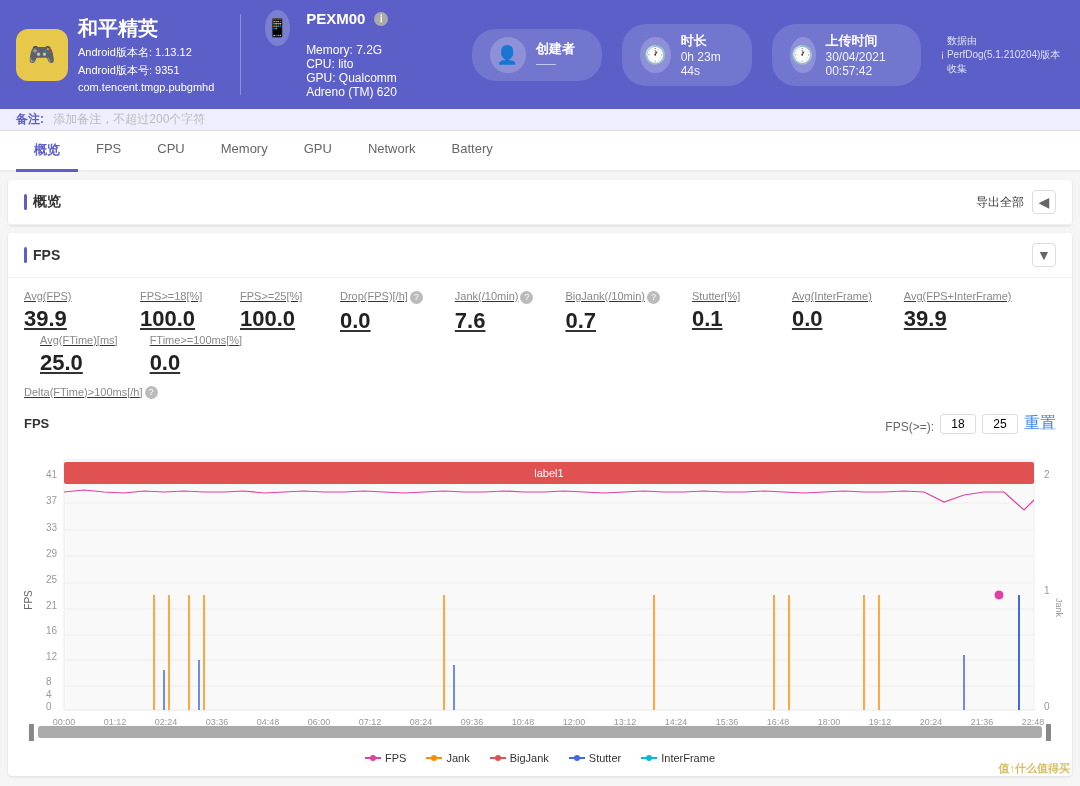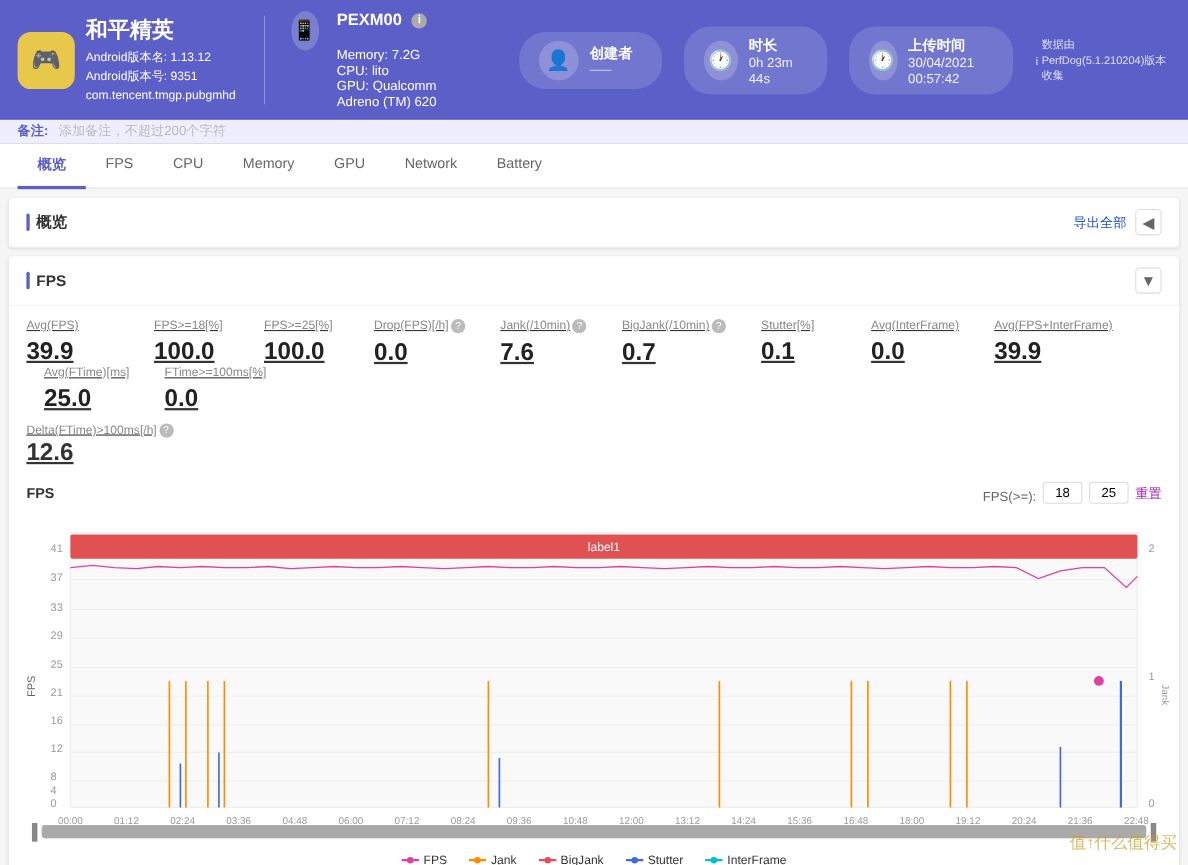--- a/index.html
+++ b/index.html
@@ -29,43 +29,43 @@
     .nav-tabs { background: white; padding: 0 16px; border-bottom: 2px solid #eee; display: flex; gap: 0; }
     .nav-tab { padding: 10px 18px; font-size: 13px; color: #666; cursor: pointer; border-bottom: 3px solid transparent; margin-bottom: -2px; }
     .nav-tab.active { color: #5b5fc7; border-bottom-color: #5b5fc7; font-weight: bold; }
 
     
     .section { background: white; margin: 8px 8px; border-radius: 4px; box-shadow: 0 1px 3px rgba(0,0,0,0.1); }
     .section-header { display: flex; align-items: center; justify-content: space-between; padding: 10px 16px; border-bottom: 1px solid #f0f0f0; }
     .section-title { font-size: 14px; font-weight: bold; display: flex; align-items: center; gap: 6px; }
     .section-title::before { content: ''; width: 3px; height: 16px; background: #5b5fc7; display: inline-block; border-radius: 2px; }
     .section-actions { display: flex; align-items: center; gap: 8px; }
-    .export-btn { color: #1d4ed8; font-size: 12px; cursor: pointer; text-decoration: none; }
+    .export-btn { color: #404040; font-size: 12px; cursor: pointer; text-decoration: none; }
     .collapse-btn { width: 24px; height: 24px; border: 1px solid #ddd; border-radius: 4px; display: flex; align-items: center; justify-content: center; cursor: pointer; font-size: 14px; color: #666; }
     .stat-item { min-width: 100px; padding: 0 16px; }
     .stat-item:first-child { padding-left: 0; }
     .stat-item-label { font-size: 11px; color: #888; margin-bottom: 4px; white-space: nowrap; }
     .stat-item-value { font-size: 22px; font-weight: bold; color: #222; }
 
     
     .chart-area { padding: 10px 16px 8px; }
     .chart-controls { display: flex; align-items: center; justify-content: space-between; margin-bottom: 6px; }
     .chart-title { font-size: 13px; font-weight: bold; }
     .fps-filter { display: flex; align-items: flex-end; gap: 6px; font-size: 12px; }
     .fps-filter label { color: #666; }
     .fps-input { width: 36px; border: 1px solid #ddd; border-radius: 3px; padding: 2px 4px; text-align: center; font-size: 12px; }
-    .reset-btn { color: #a21caf; cursor: pointer; font-size: 12px; }
+    .reset-btn { color: #3b82f6; cursor: pointer; font-size: 16px; }
 
     
     .chart-wrap { position: relative; }
 
     
     .legend { display: flex; justify-content: center; gap: 20px; padding: 8px 0 4px; font-size: 11px; }
     .legend-item { display: flex; align-items: center; gap: 4px; }
-    .watermark { position: fixed; bottom: 10px; right: 10px; font-size: 15px; color: #c8a020; font-weight: normal; opacity: 0.7; }
+    .watermark { position: fixed; bottom: 10px; right: 10px; font-size: 11px; color: #c8a020; font-weight: bold; opacity: 0.7; }
 
     .info-icon { display: inline-block; width: 14px; height: 14px; background: #aaa; border-radius: 50%; color: white; font-size: 10px; text-align: center; line-height: 14px; margin-left: 3px; cursor: pointer; }
 
     
     .qmark { display: inline-block; width: 13px; height: 13px; background: #bbb; border-radius: 50%; color: white; font-size: 9px; text-align: center; line-height: 13px; margin-left: 2px; cursor: pointer; vertical-align: middle; }
   </style>
 </head>
 <body>
 
 <div class="header">
@@ -206,21 +206,20 @@
       <div class="stat-item">
         <div class="stat-item-label">FTime&gt;=100ms[%]</div>
         <div class="stat-item-value">0.0</div>
       </div>
     </div>
 
     <div style="margin-top:10px; padding-bottom:4px;">
       <div style="font-size:11px;color:#888;">
         Delta(FTime)&gt;100ms[/h]<span class="qmark">?</span>
       </div>
-      <div style="font-size:22px;font-weight:bold;">12.6</div>
     </div>
   </div>
 
   <div class="chart-area">
     <div class="chart-controls">
       <div class="chart-title">FPS</div>
       <div class="fps-filter">
         <label>FPS(&gt;=):</label>
         <input class="fps-input" type="text" value="18" style="">
         <input class="fps-input" type="text" value="25" style="">

